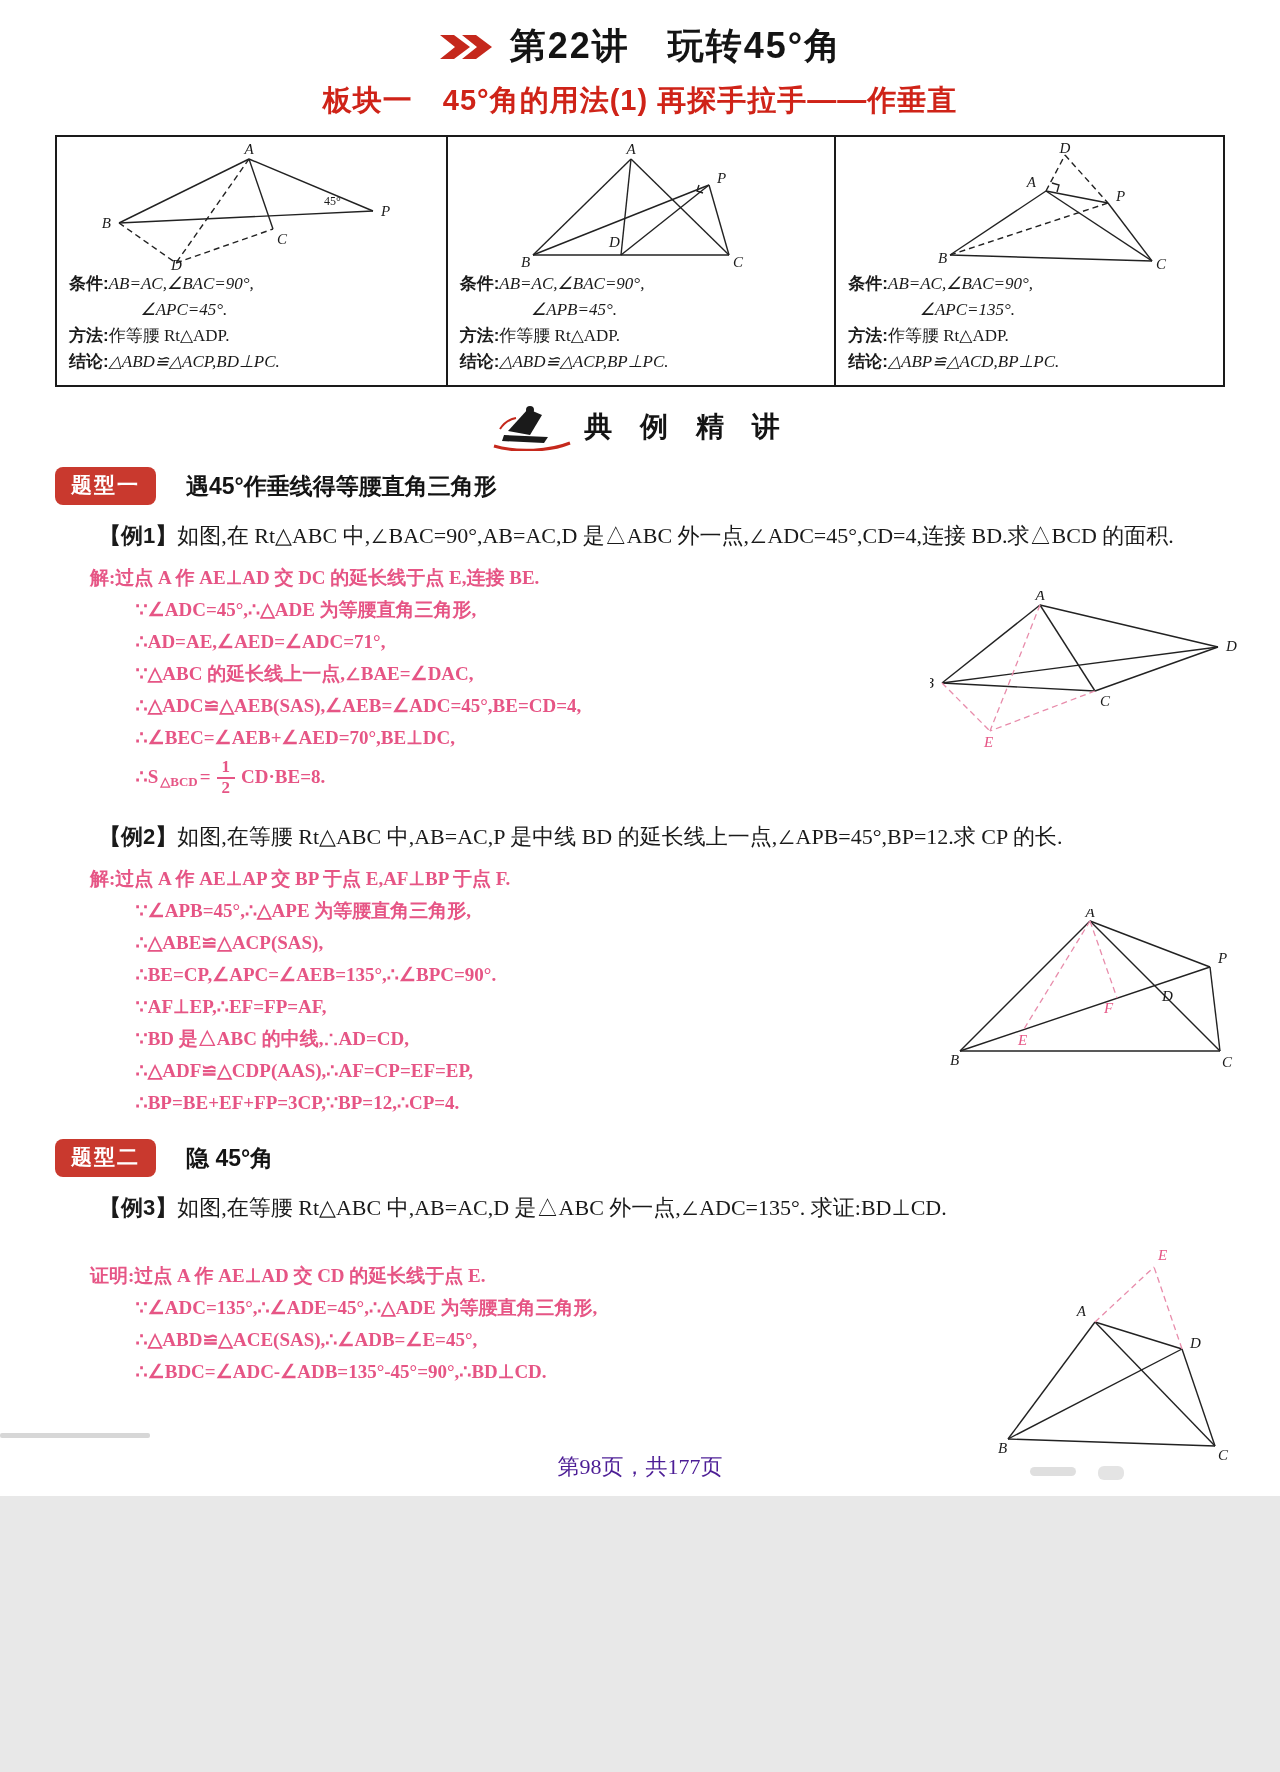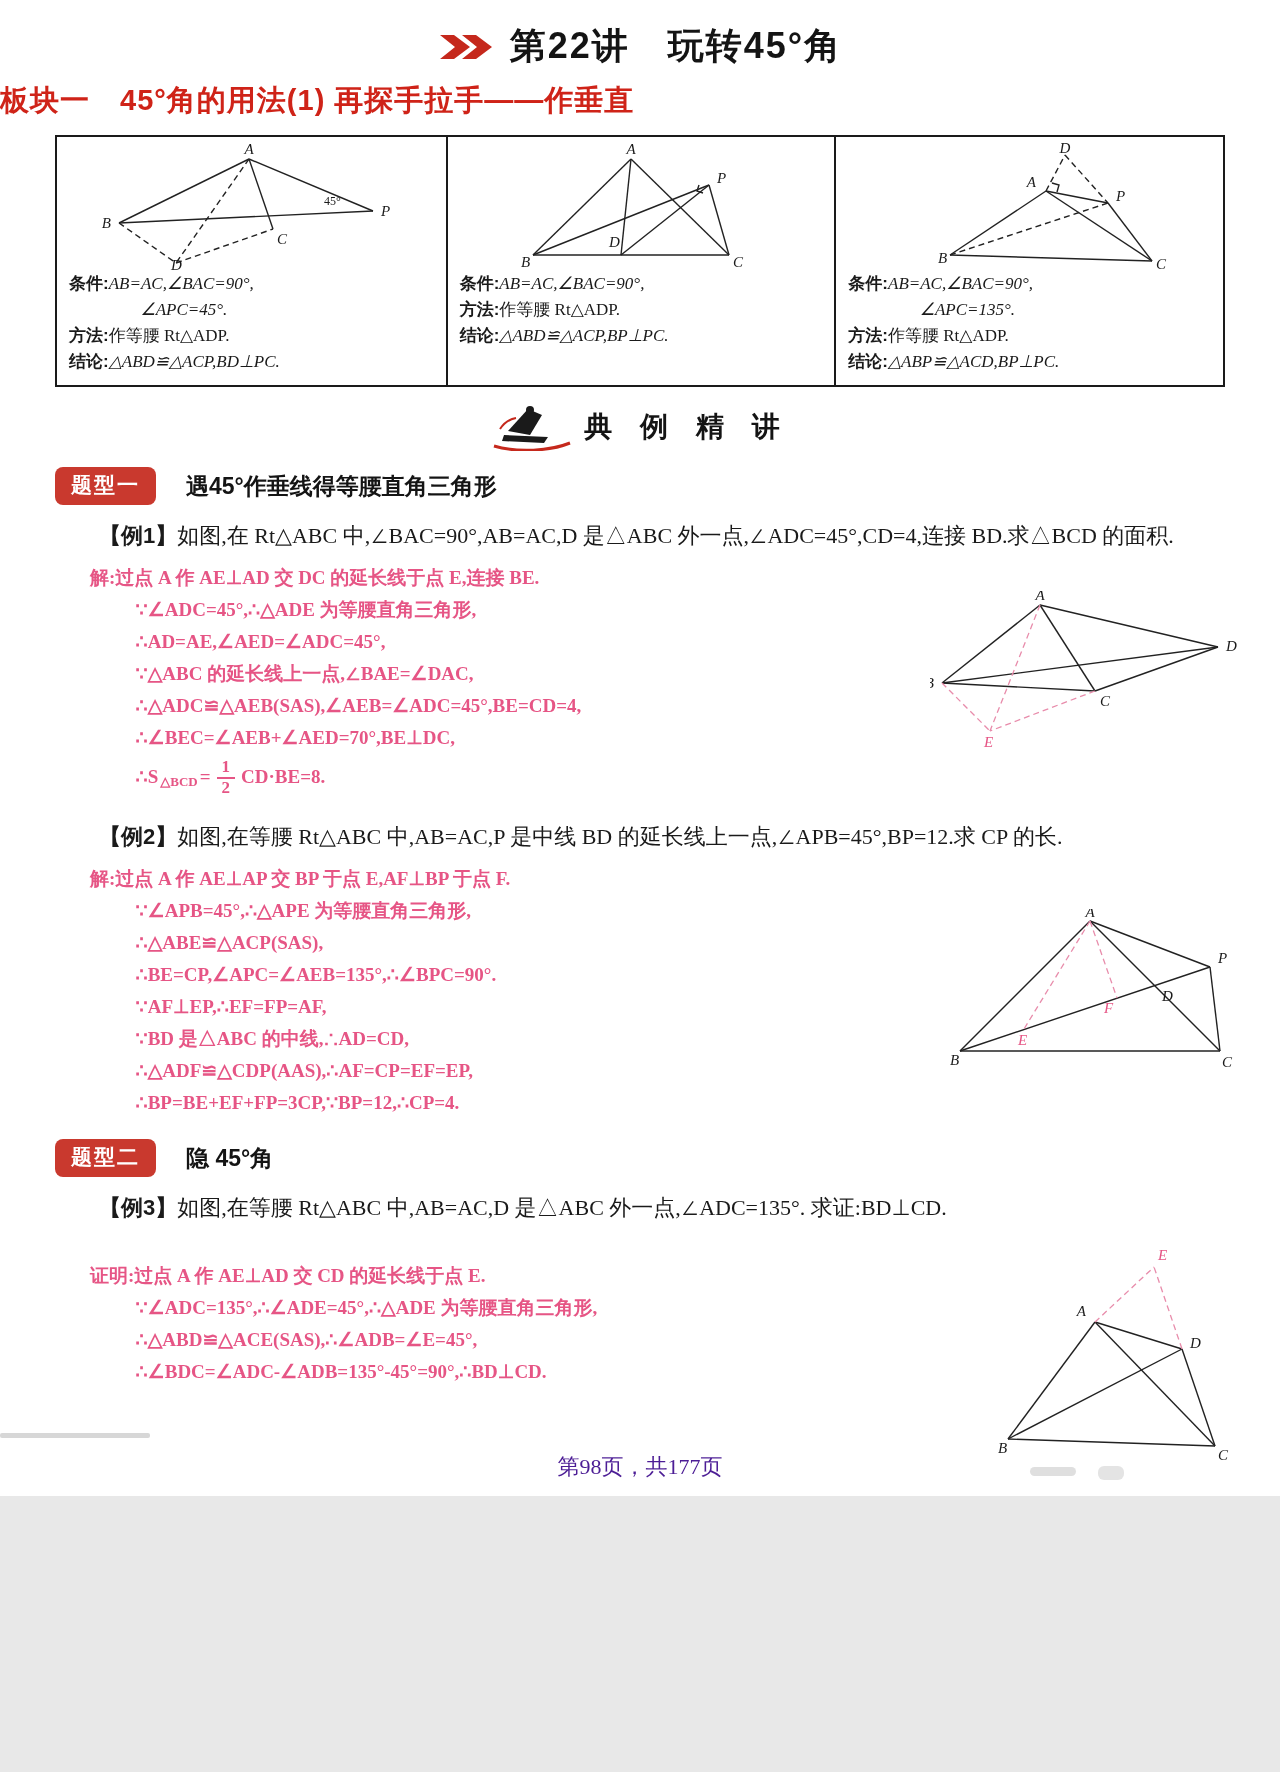--- a/index.html
+++ b/index.html
@@ -5,21 +5,21 @@
   * { margin:0; padding:0; box-sizing:border-box; }
   body { background:#e8e8e8; font-family:"Liberation Serif", serif; }
   .page {
     position:relative; width:1280px; height:1496px; margin:0 auto;
     background:#ffffff; color:#1a1a1a; overflow:hidden;
   }
   
   .title-row { display:flex; justify-content:center; align-items:center; gap:14px; padding-top:22px; }
   .title-row .arrows { display:block; }
   .lecture-title { font-family:"Liberation Sans", sans-serif; font-weight:bold; font-size:36px; letter-spacing:2px; color:#141414; }
-  .section-header { margin-top:10px; font-family:"Liberation Sans", sans-serif;
+  .section-header { margin-top:10px; text-align:center; font-family:"Liberation Sans", sans-serif;
     font-weight:bold; font-size:29px; color:#cf2318; letter-spacing:1px; }
   
   .mtable { margin:14px 55px 0 55px; border:2px solid #1a1a1a; display:grid; grid-template-columns:1fr 1fr 1fr; background:#fff; }
   .mcell { padding:6px 12px 10px 12px; }
   .mcell + .mcell { border-left:2px solid #1a1a1a; }
   .mcell svg { display:block; margin:0 auto; }
   .mline { font-size:17px; line-height:26px; }
   .mline .lbl { font-family:"Liberation Sans", sans-serif; font-weight:bold; }
   .mline.ind { padding-left:4.2em; }
   .mline .m { font-style:italic; }
@@ -109,20 +109,21 @@
         <line x1="160" y1="16" x2="150" y2="112"></line>
         <line x1="150" y1="112" x2="238" y2="42"></line>
         <polyline points="232,50 226,48 228,42"></polyline>
         <text x="160" y="11" text-anchor="middle">A</text>
         <text x="50" y="124">B</text>
         <text x="262" y="124">C</text>
         <text x="138" y="104">D</text>
         <text x="246" y="40">P</text>
       </svg>
       <div class="mline"><span class="lbl">条件:</span><span class="m">AB=AC,∠BAC=90°,</span></div>
+      <div class="mline ind"><span class="m">∠APB=45°.</span></div>
       <div class="mline"><span class="lbl">方法:</span><span class="m-cn">作等腰 Rt△ADP.</span></div>
       <div class="mline"><span class="lbl">结论:</span><span class="m">△ABD≌△ACP,BP⊥PC.</span></div>
     </div>
 
     <div class="mcell">
       <svg width="340" height="128" viewBox="0 0 340 128">
         <line x1="186" y1="48" x2="90" y2="112"></line>
         <line x1="186" y1="48" x2="292" y2="118"></line>
         <line x1="90" y1="112" x2="292" y2="118"></line>
         <line x1="186" y1="48" x2="248" y2="60"></line>
@@ -159,21 +160,21 @@
     <span class="badge">题型一</span>
     <span class="tx-title">遇45°作垂线得等腰直角三角形</span>
   </div>
 
   <p class="ex-p"><b class="exlbl">【例1】</b><span>如图,在 Rt△ABC 中,∠BAC=90°,AB=AC,D 是△ABC 外一点,∠ADC=45°,CD=4,连接 BD.求△BCD 的面积.</span></p>
 
   <div class="sol-row center">
     <div class="sol">
       <div class="sline">解:过点 A 作 AE⊥AD 交 DC 的延长线于点 E,连接 BE.</div>
       <div class="sline cont">∵∠ADC=45°,∴△ADE 为等腰直角三角形,</div>
-      <div class="sline cont">∴AD=AE,∠AED=∠ADC=45°,</div>
+      <div class="sline cont">∴AD=AE,∠AED=∠ADC=71°,</div>
       <div class="sline cont">∵△ABC 的延长线上一点,∠BAE=∠DAC,</div>
       <div class="sline cont">∴△ADC≌△AEB(SAS),∠AEB=∠ADC=45°,BE=CD=4,</div>
       <div class="sline cont">∴∠BEC=∠AEB+∠AED=70°,BE⊥DC,</div>
       <div class="frac-line">
         <span>∴S</span>
           <span class="sub">△BCD</span>
           <span>=</span>
         <span class="frac">
             <span class="num">1</span>
             <span class="den">2</span>

